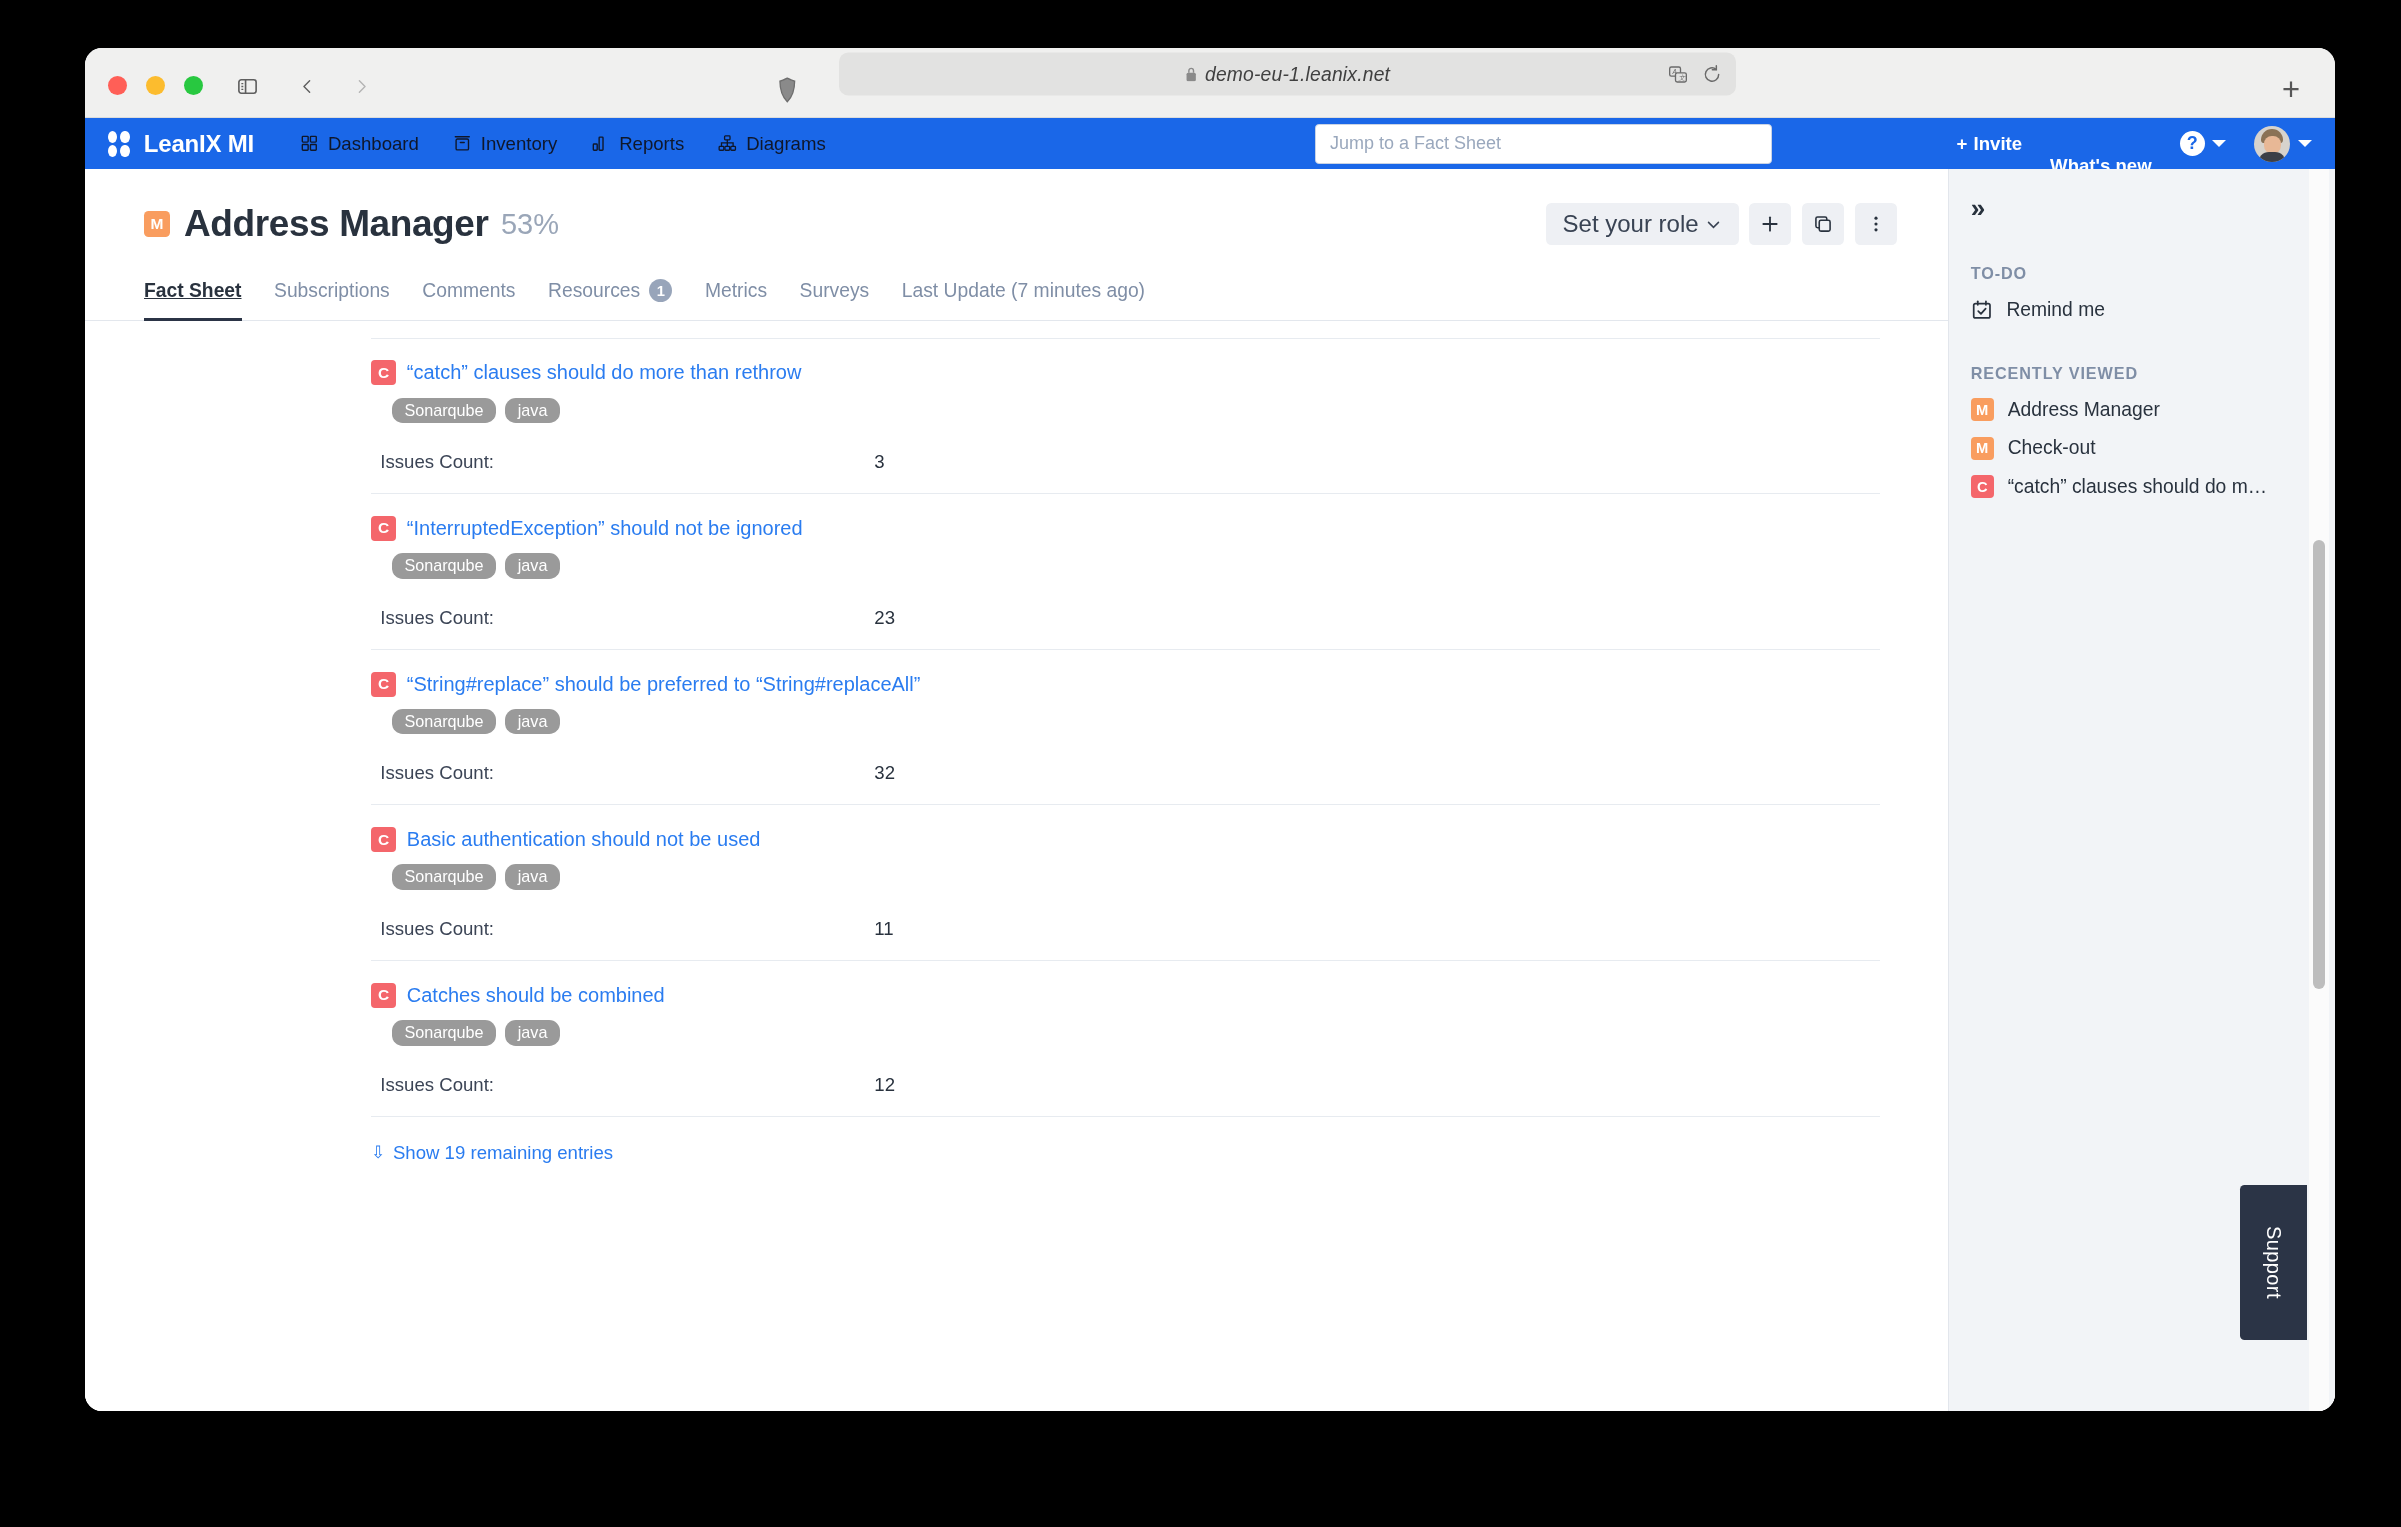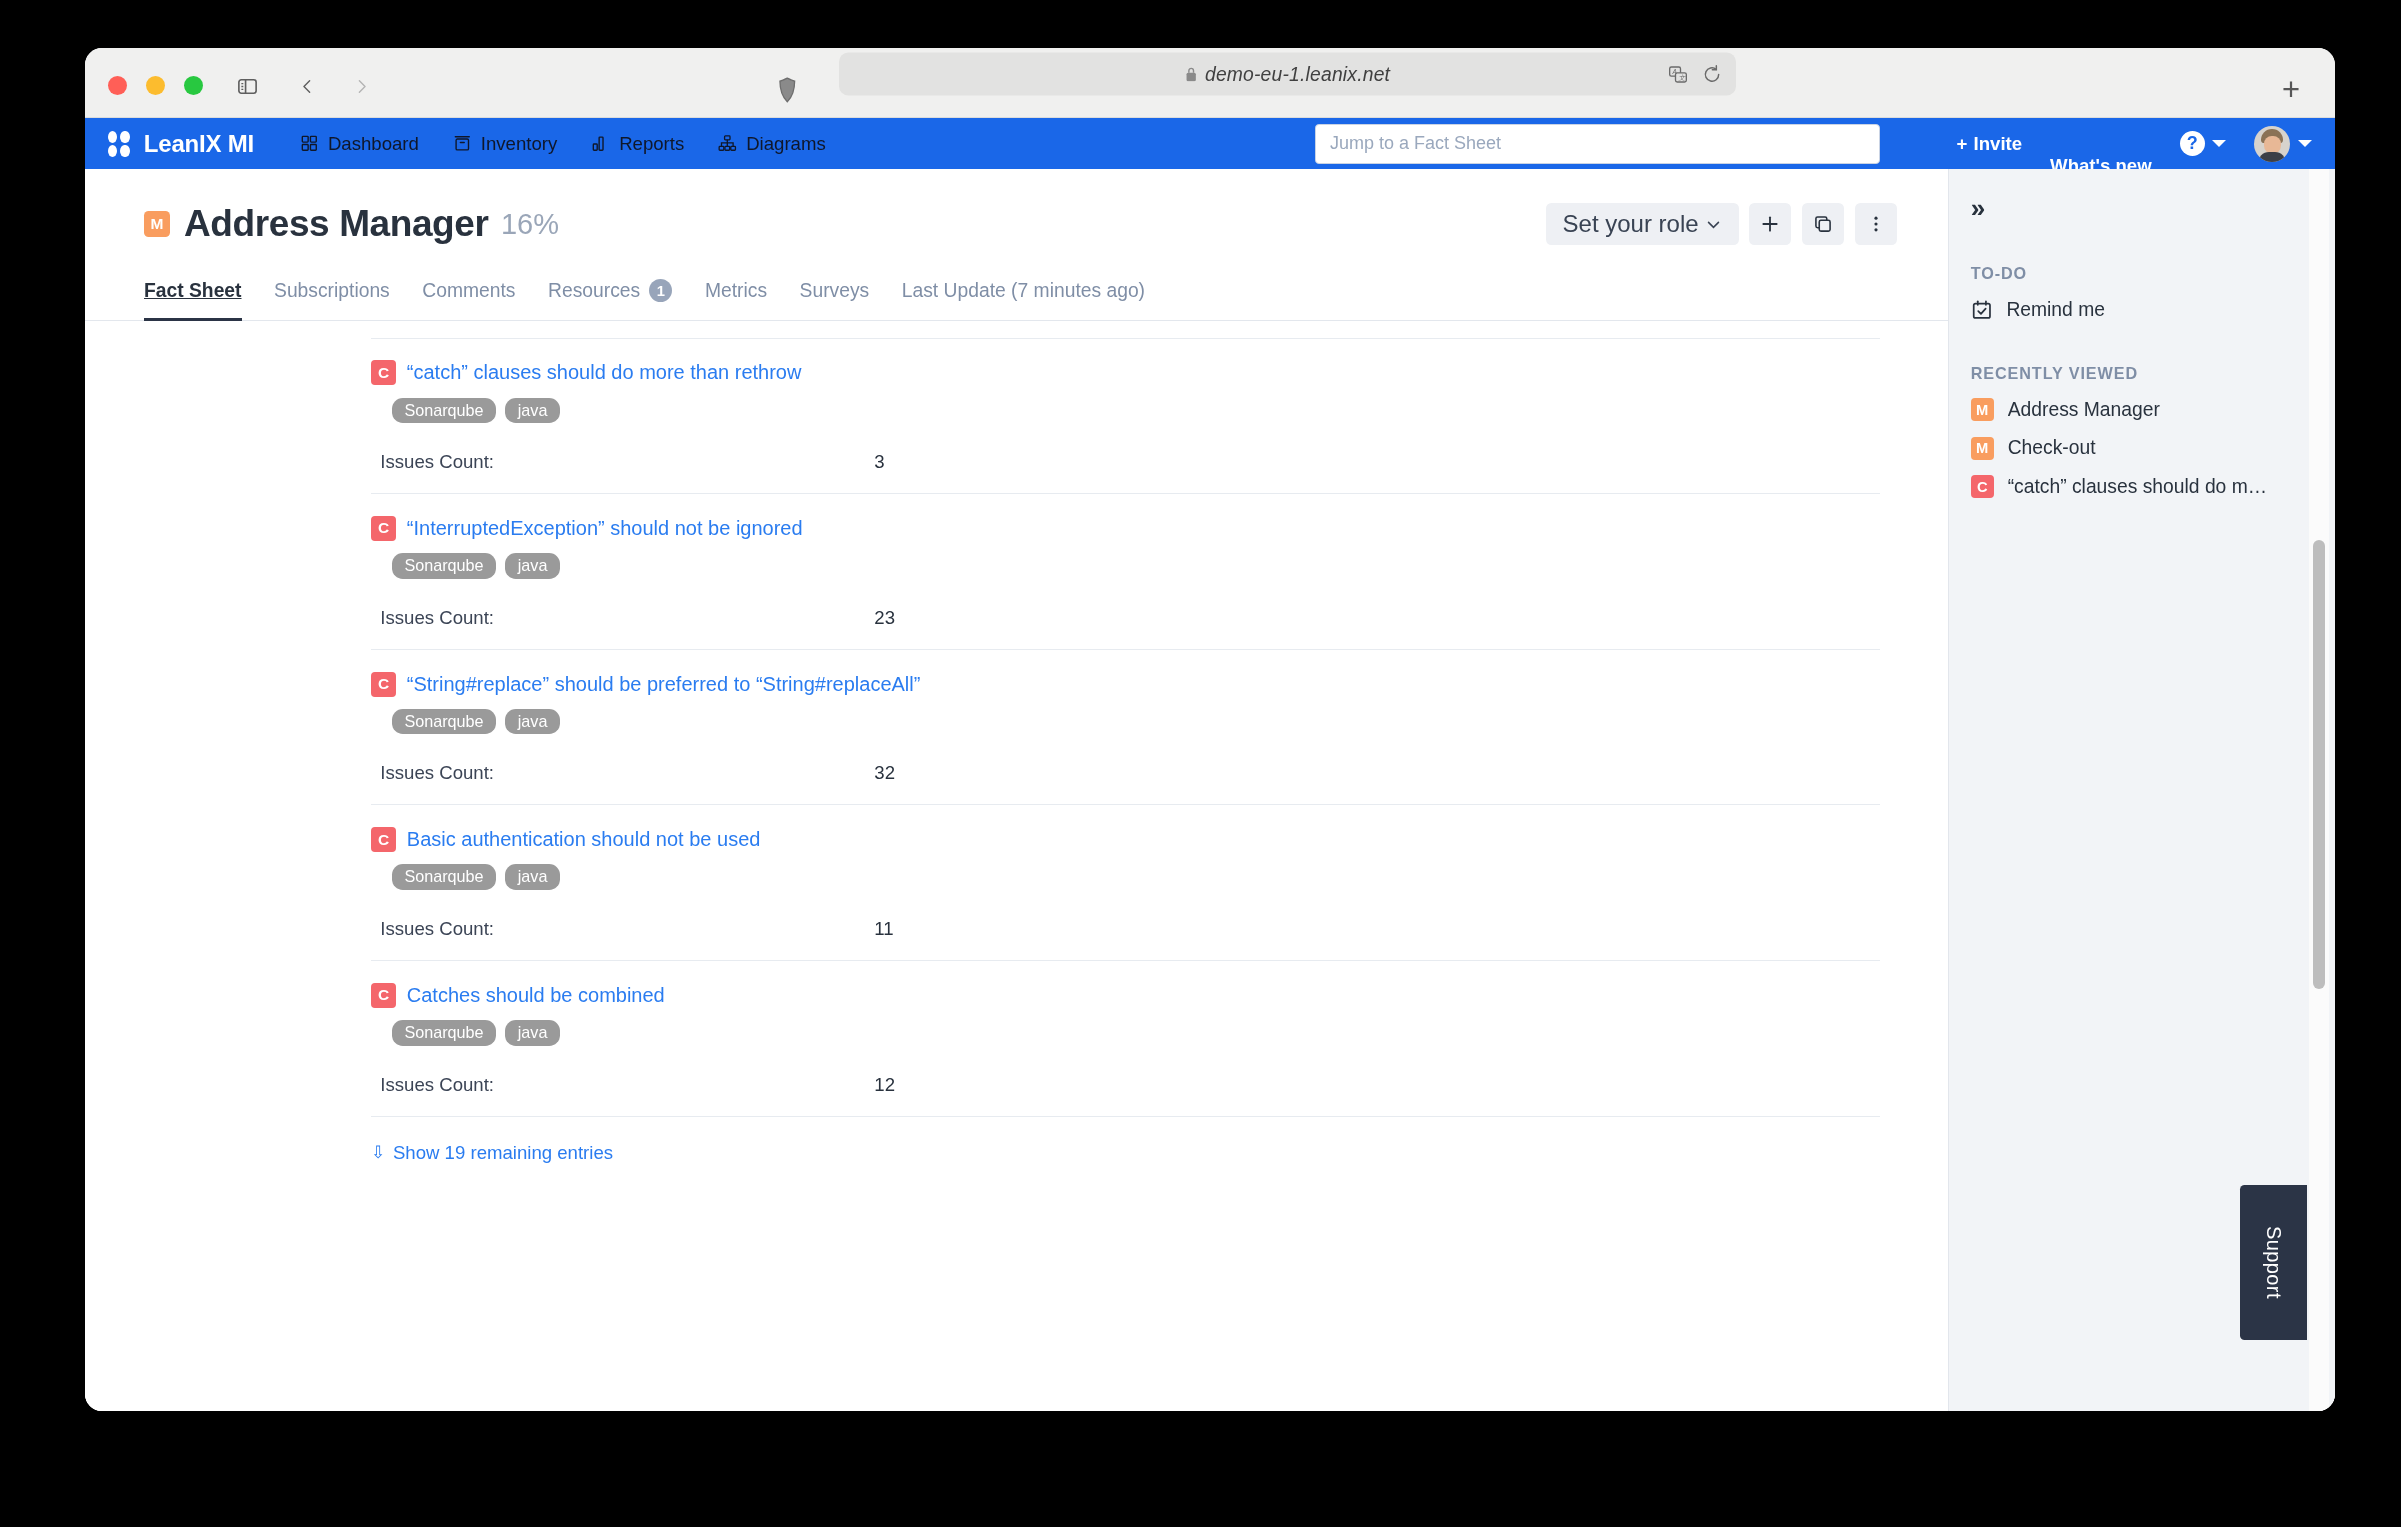--- a/index.html
+++ b/index.html
@@ -104,21 +104,21 @@
 
   .navlinks { display: flex; align-items: center; gap: 34px; }
   .navlink {
     display: flex; align-items: center; gap: 9.3px;
     font-size: 18.6px; color: #0f172a;
   }
   .navlink svg { width: 18.6px; height: 18.6px; display: block; }
 
   .searchwrap {
     position: absolute; left: 1230px; top: 50%; transform: translateY(-50%);
-    width: 565px; height: 40px;
+    width: 457px; height: 40px;
   }
   .search-input {
     width: 100%; height: 100%;
     border: 0.8px solid #c9d3e4; border-radius: 3.9px;
     background: #fff;
     font-size: 18px; color: #3c4a5e;
     padding: 0 14px;
     font-family: "Liberation Sans", sans-serif;
   }
   .search-input::placeholder { color: #9aa8bd; }
@@ -467,21 +467,21 @@
     </div>
   </div>
 
   <div class="appbody">
 
     <div class="main">
 
       <div class="title-row">
         <div class="fs-badge">M</div>
         <div class="fs-title">Address Manager</div>
-        <div class="fs-pct">16%</div>
+        <div class="fs-pct">53%</div>
 
         <div class="title-actions">
           <button class="btn-role">
             <span>Set your role</span>
             <svg viewBox="0 0 24 24" fill="none" stroke="currentColor" stroke-width="2.2" stroke-linecap="round" width="17" height="17">
                 <polyline points="5 9 12 16 19 9"></polyline>
               </svg>
           </button>
           <button class="btn-sq">
             <svg viewBox="0 0 24 24" fill="none" stroke="currentColor" stroke-width="2.2" stroke-linecap="round">

